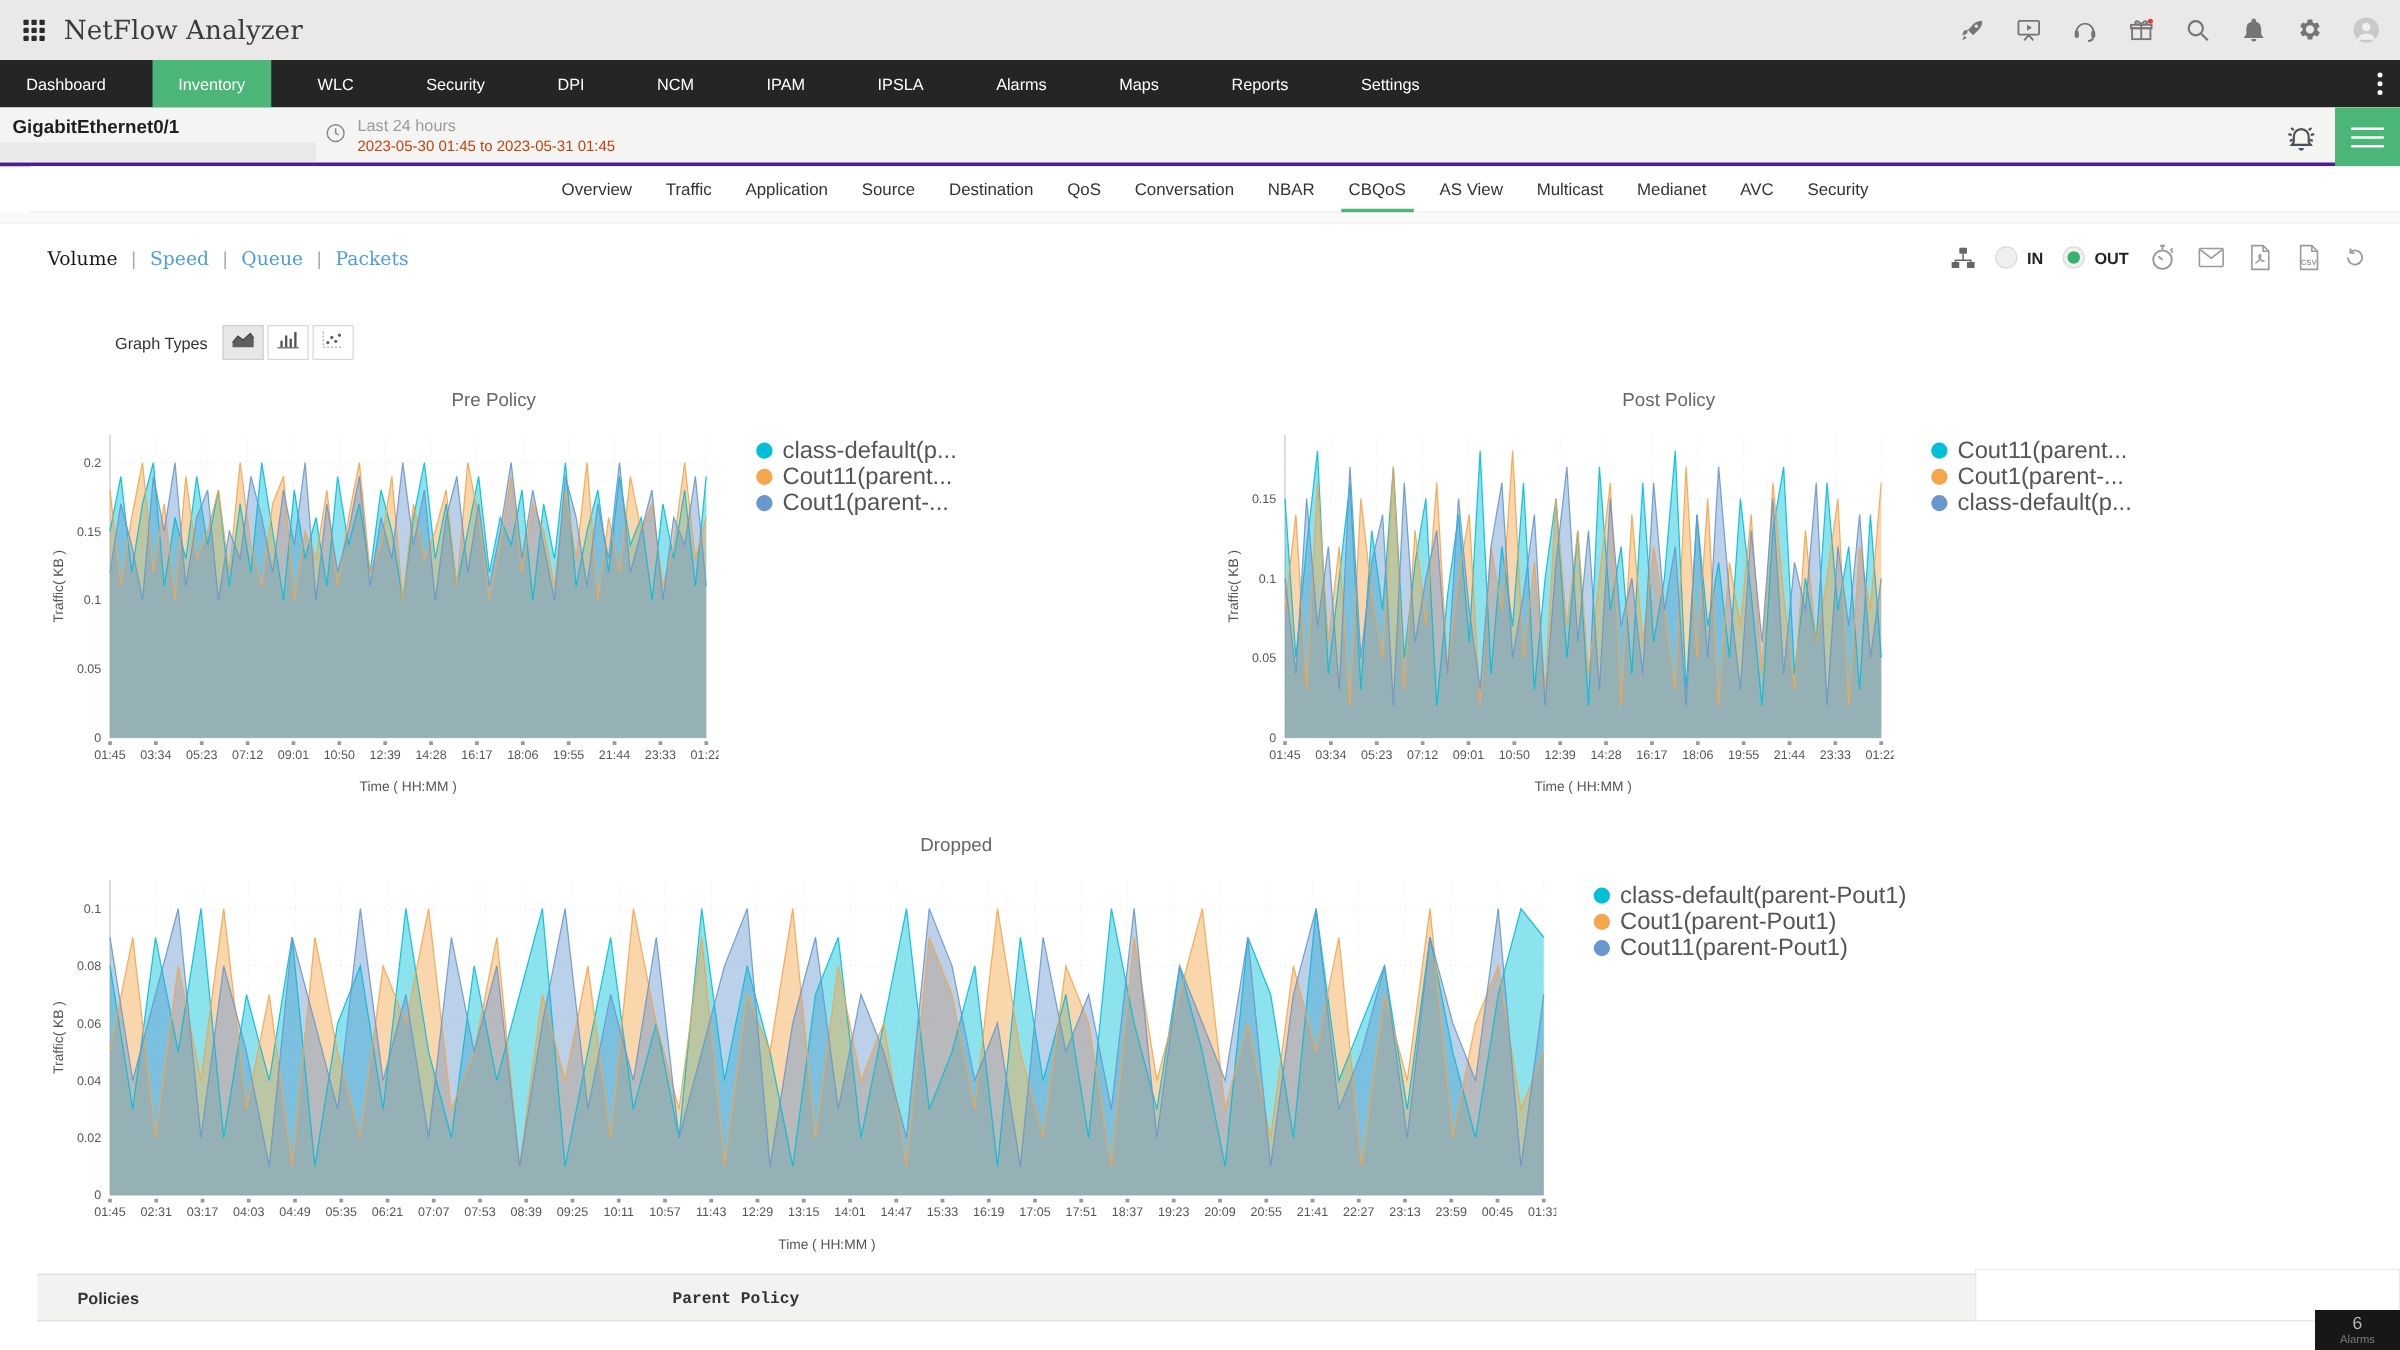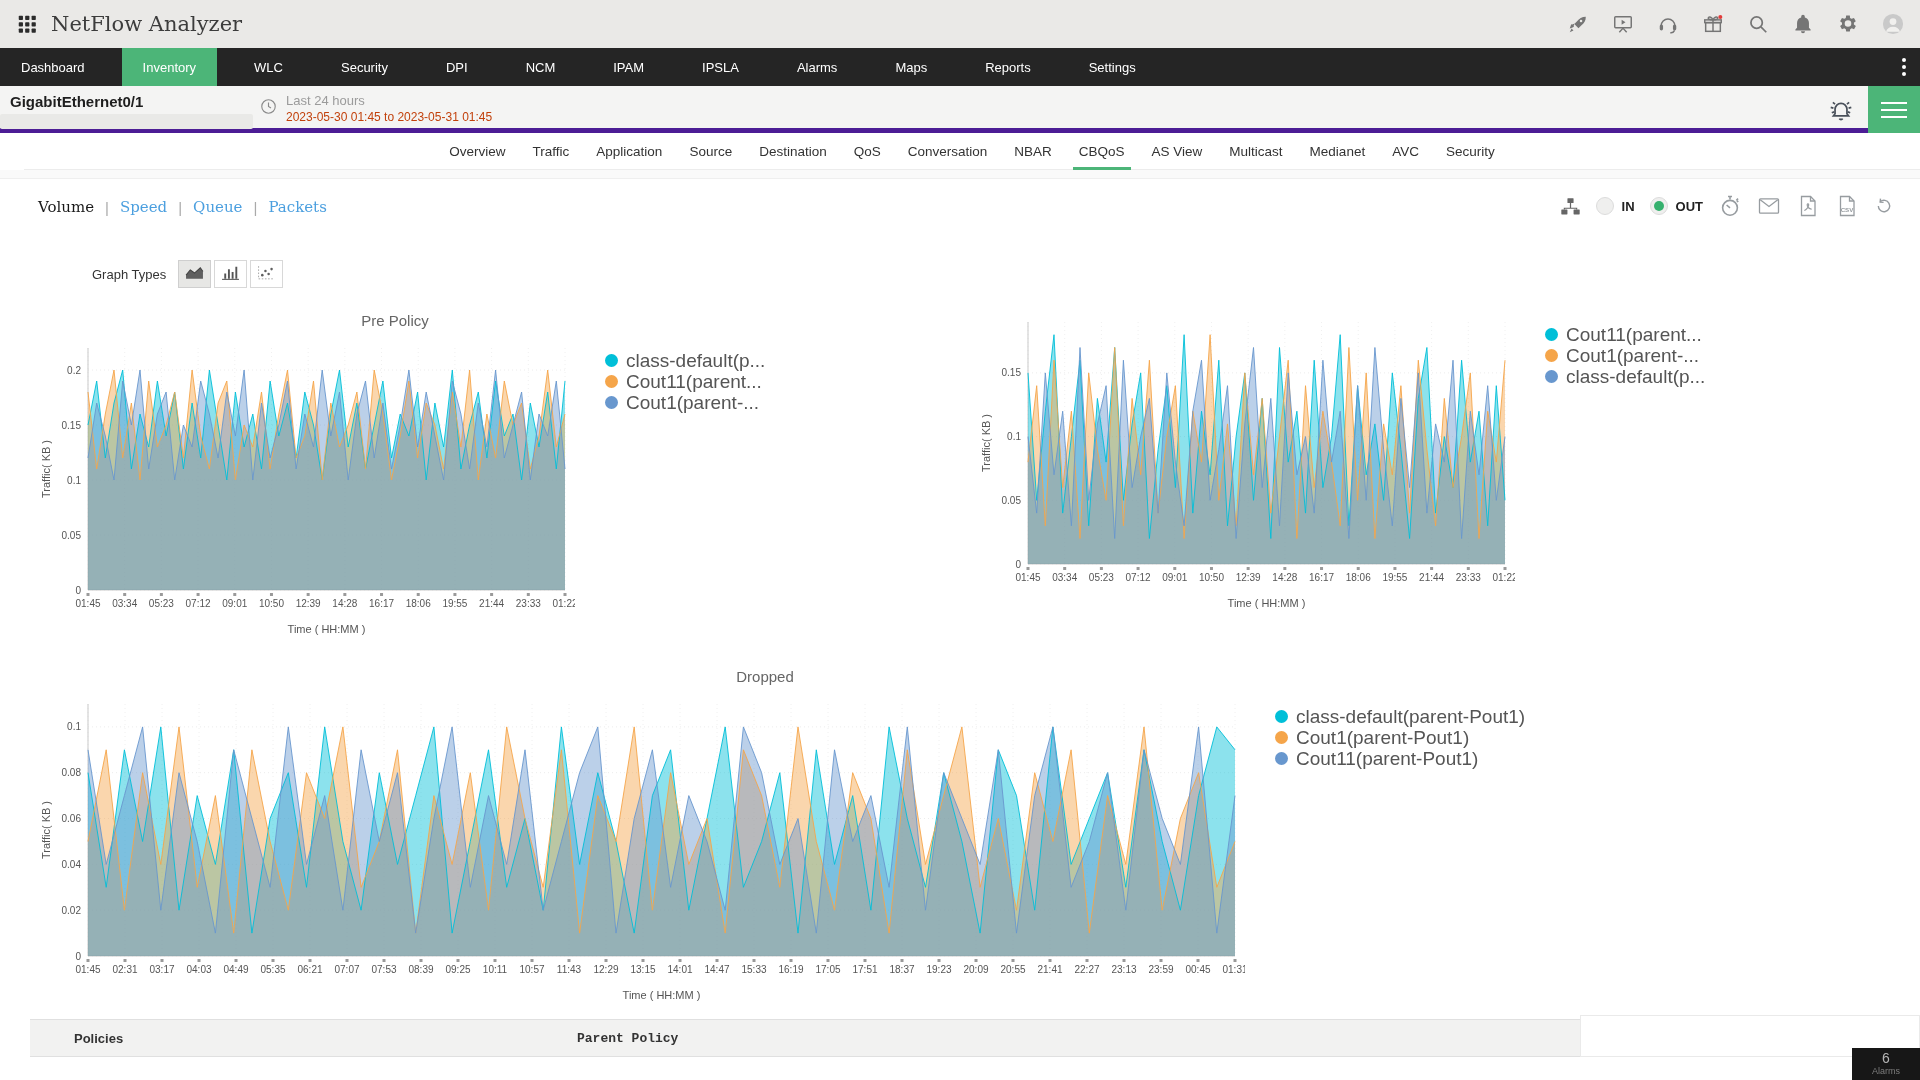--- a/index.html
+++ b/index.html
@@ -19,21 +19,21 @@
   .navbar { position:absolute; top:48px; left:0; right:0; height:38px; background:#252525;
             display:flex; align-items:stretch;gap:16px; }
   .nav-item { color:#fff; font-size:13px; padding:0 21px; display:flex; align-items:center; cursor:pointer; }
   .nav-item.active { background:#4cb578; }
   .kebab { margin-left:auto; display:flex; flex-direction:column; justify-content:center;
            gap:3px; padding:0 14px; }
   .kebab i { width:4px; height:4px; border-radius:50%; background:#fff; display:block; }
 
   
   .subheader { position:absolute; top:86px; left:0; right:0; height:47px; background:#f4f4f3;
-               border-bottom:5px solid #4c1d95; }
+               border-bottom:3px solid #4c1d95; }
   .if-name { position:absolute; left:10px; top:7px; font-size:15px; font-weight:bold; color:#1e1e1e; }
   .if-pill { position:absolute; left:0; top:28px; width:253px; height:15px; background:#e9e9e7; border-radius:2px; }
   .timebox { position:absolute; left:260px; top:6px; display:flex; gap:9px; }
   .clock-icon { width:17px; height:17px; margin-top:6px; color:#8a8a8a; }
   .time-label { font-size:13px; color:#9b9b9b; line-height:17px; }
   .time-range { font-size:12px; color:#c2410c; line-height:17px; }
   .ringbell { position:absolute; right:66px; top:11px; width:26px; height:26px; color:#49505a; cursor:pointer; }
   .green-menu { position:absolute; right:0; top:0; width:52px; height:47px; background:#4cb578;
                 display:flex; flex-direction:column; justify-content:center; align-items:center; gap:5px; cursor:pointer; }
   .green-menu i { display:block; width:26px; height:2px; background:#fff; }
@@ -78,21 +78,21 @@
   svg text { font-family:"Liberation Sans", sans-serif; }
   .chart-legend { padding-top:12px; padding-left:30px; }
   .lg-item { display:flex; align-items:center; height:21px; cursor:pointer; }
   .lg-dot { width:13px; height:13px; border-radius:50%; margin-right:8px; flex:none; }
   .lg-txt { font-size:19px; color:#555; white-space:nowrap; }
 
   
   .thead { position:absolute; top:1019px; left:30px; right:0; height:38px; background:#f2f2f1;
            border-top:1px solid #e0e0e0; border-bottom:1px solid #e0e0e0;
            display:flex; align-items:center; font-size:13px; font-weight:bold; color:#333; }
-  .thc1 { width:547px; padding-left:44px; }
+  .thc1 { width:508px; padding-left:32px; }
   .thc2 { width:496px;font-family:Liberation Mono, monospace; }
   .thc3 { flex:1; }
   .side-panel { position:absolute; top:1015px; right:0; width:340px; height:42px; background:#fff;
                 border:1px solid #eaeaea; }
   .alarm-badge { position:absolute; right:0; bottom:0; width:68px; height:32px; background:#171717;
                  z-index:5; text-align:center; cursor:pointer; }
   .alarm-count { font-size:14px; color:#b5b5b5; line-height:16px; padding-top:2px; }
   .alarm-word { font-size:9px; color:#7d7d7d; line-height:10px; }
 </style>
 </head>
@@ -379,20 +379,21 @@
             <span class="lg-txt">Cout11(parent...</span>
           </div>
           <div class="lg-item">
             <span class="lg-dot" style="background:#6897ce"></span>
             <span class="lg-txt">Cout1(parent-...</span>
           </div>
         </div>
     </div>
   </div>
   <div class="chart-block post">
+    <div class="chart-title">Post Policy</div>
     <div class="chart-flex">
       <div class="chart-svg"><svg width="545" height="300">
             <line x1="58" y1="252.0" x2="535" y2="252.0" stroke="#ececec" stroke-dasharray="1,3"></line>
             <text x="51" y="255.5" text-anchor="end" font-size="10" fill="#555">0</text>
             <line x1="58" y1="188.3" x2="535" y2="188.3" stroke="#ececec" stroke-dasharray="1,3"></line>
             <text x="51" y="191.8" text-anchor="end" font-size="10" fill="#555">0.05</text>
             <line x1="58" y1="124.6" x2="535" y2="124.6" stroke="#ececec" stroke-dasharray="1,3"></line>
             <text x="51" y="128.1" text-anchor="end" font-size="10" fill="#555">0.1</text>
             <line x1="58" y1="60.9" x2="535" y2="60.9" stroke="#ececec" stroke-dasharray="1,3"></line>
             <text x="51" y="64.4" text-anchor="end" font-size="10" fill="#555">0.15</text>

